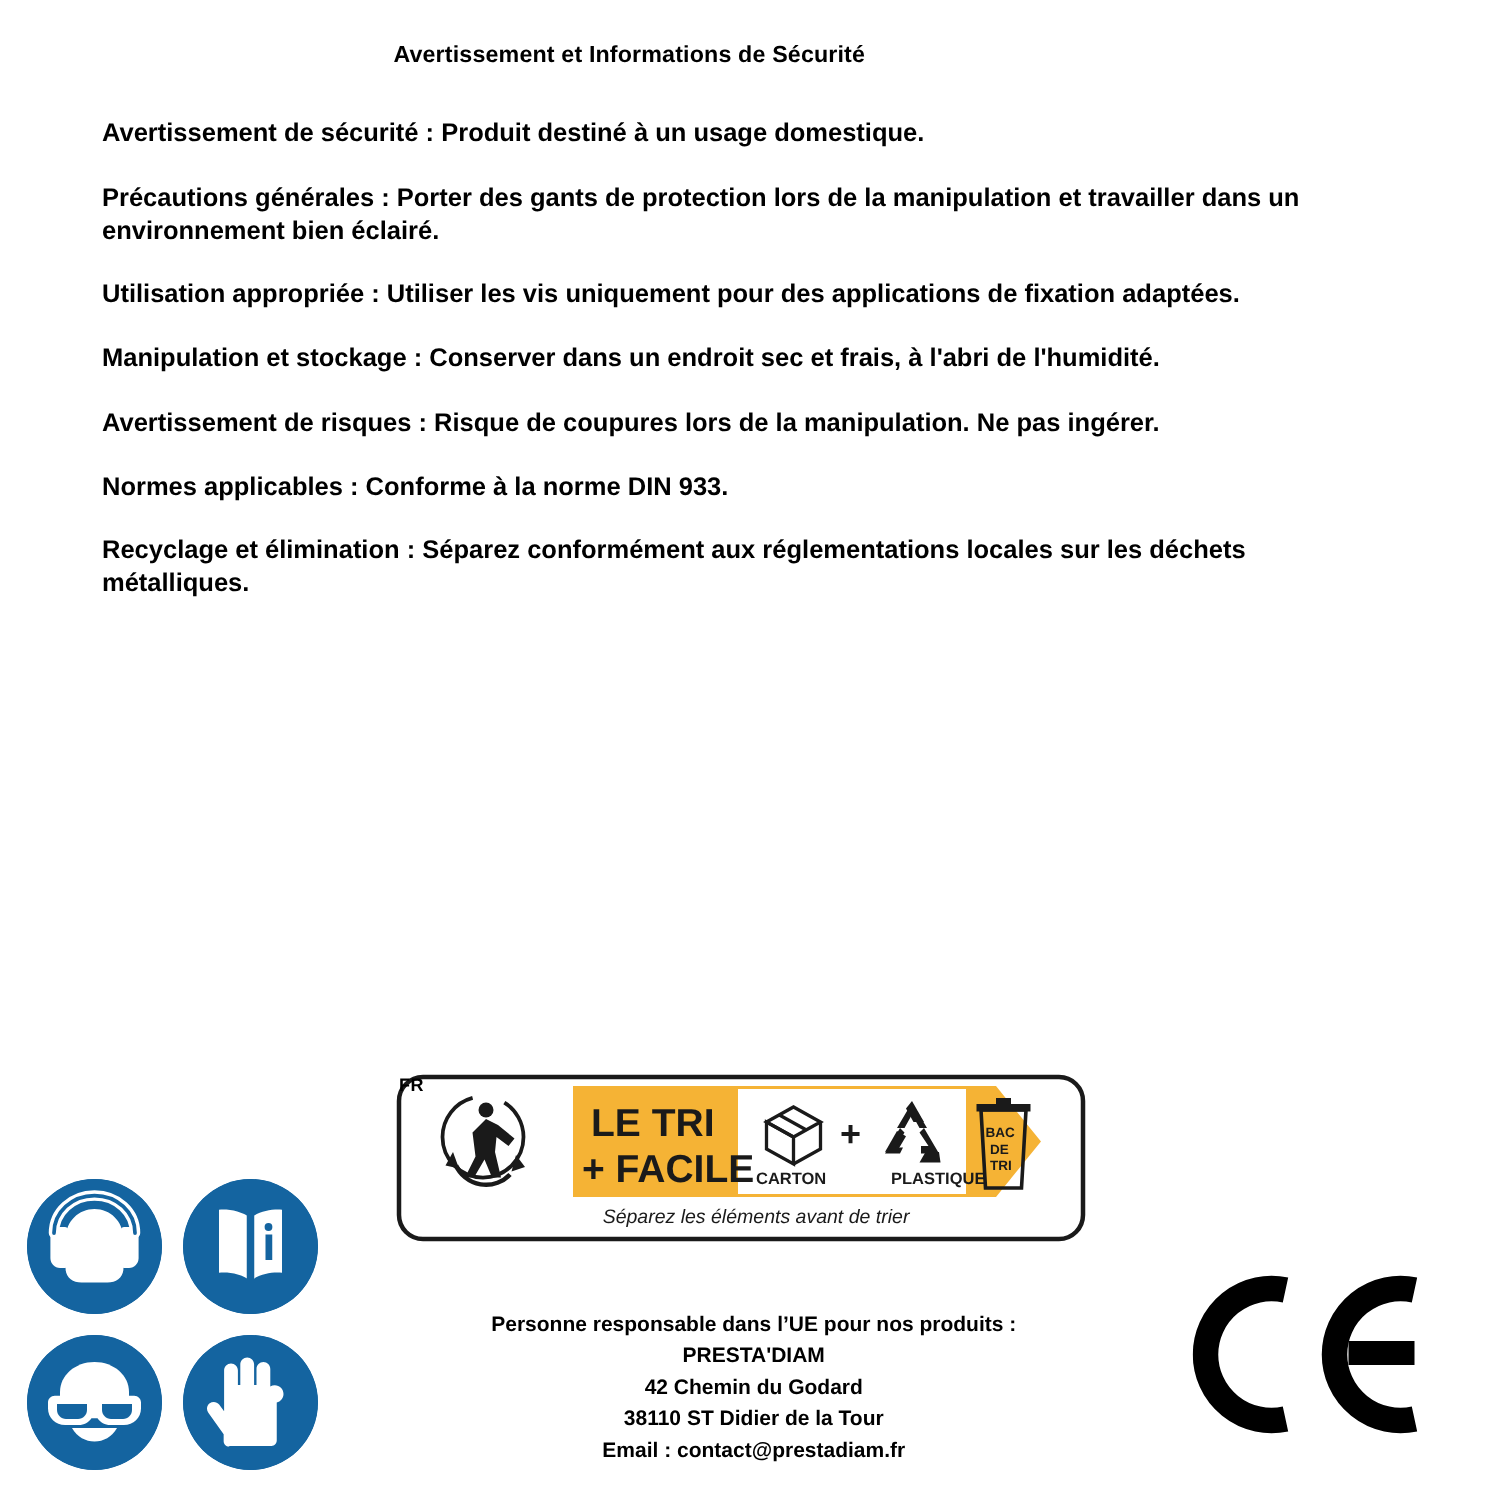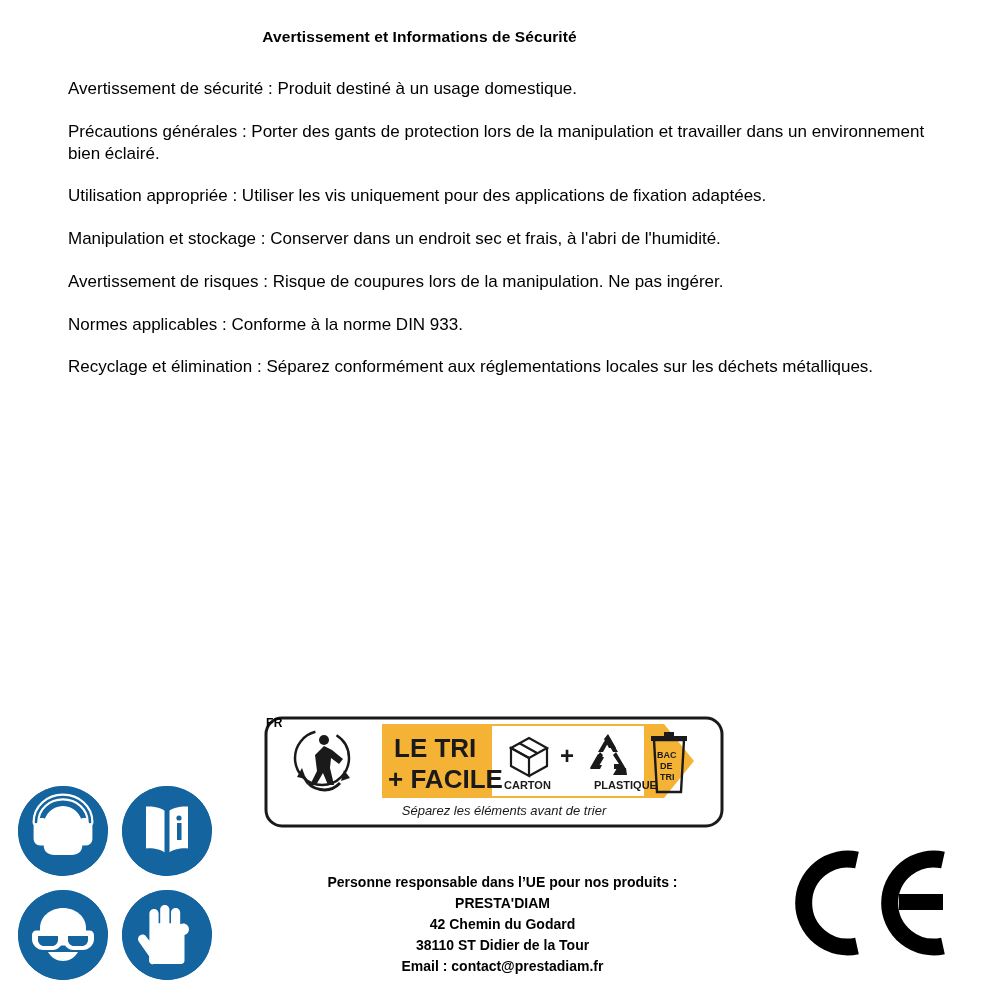--- a/index.html
+++ b/index.html
@@ -31,20 +31,21 @@
     font-size: 15.5px;
     font-weight: bold;
     letter-spacing: 0.1px;
   }
 
   .body-text {
     position: absolute;
     top: 78px;
     left: 68px;
     width: 860px;
+    font-weight: bold;
   }
 
   .para {
     font-size: 17px;
     line-height: 1.28;
     margin: 0 0 21px 0;
   }
   .para:last-child { margin-bottom: 0; }
 
   

